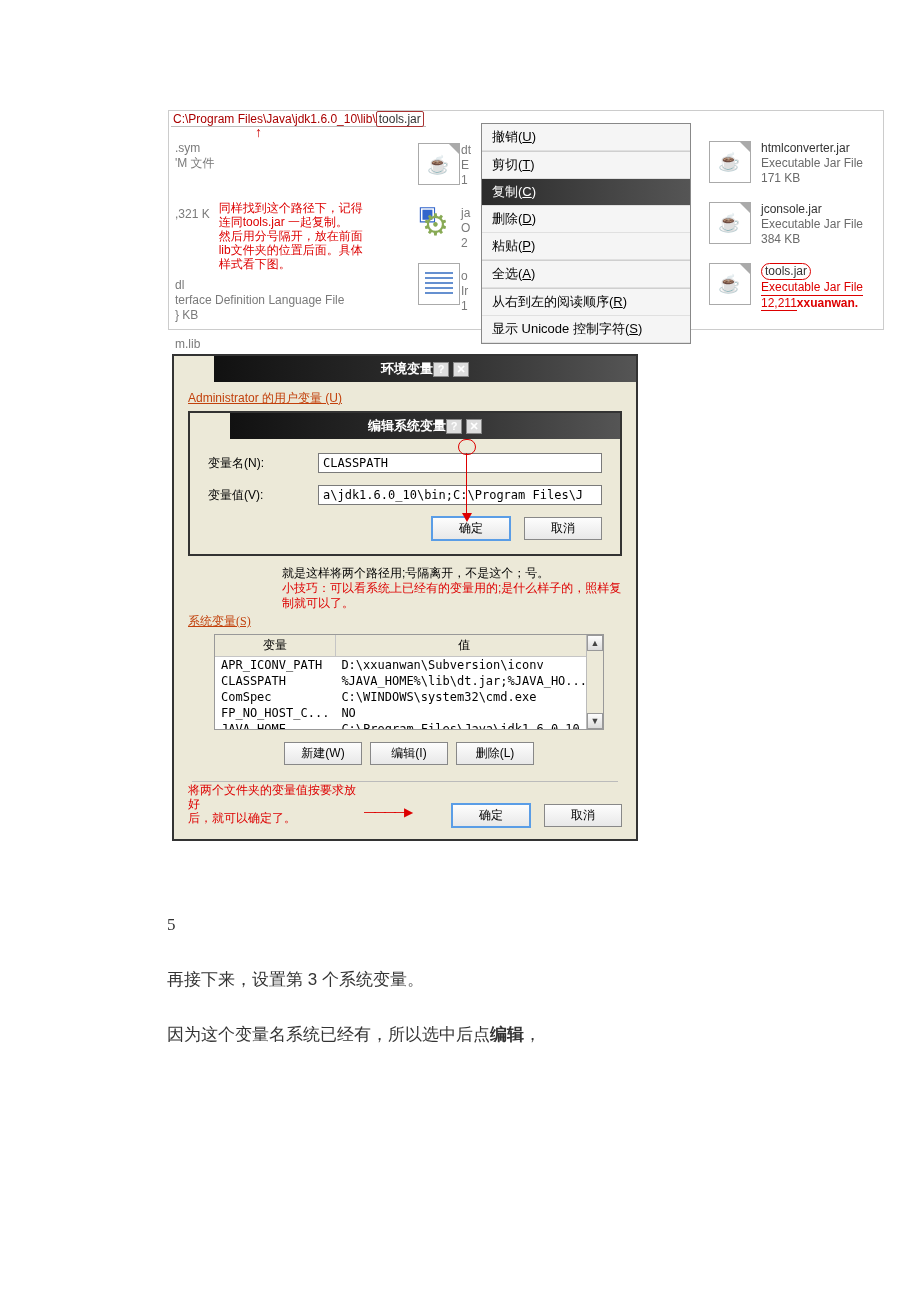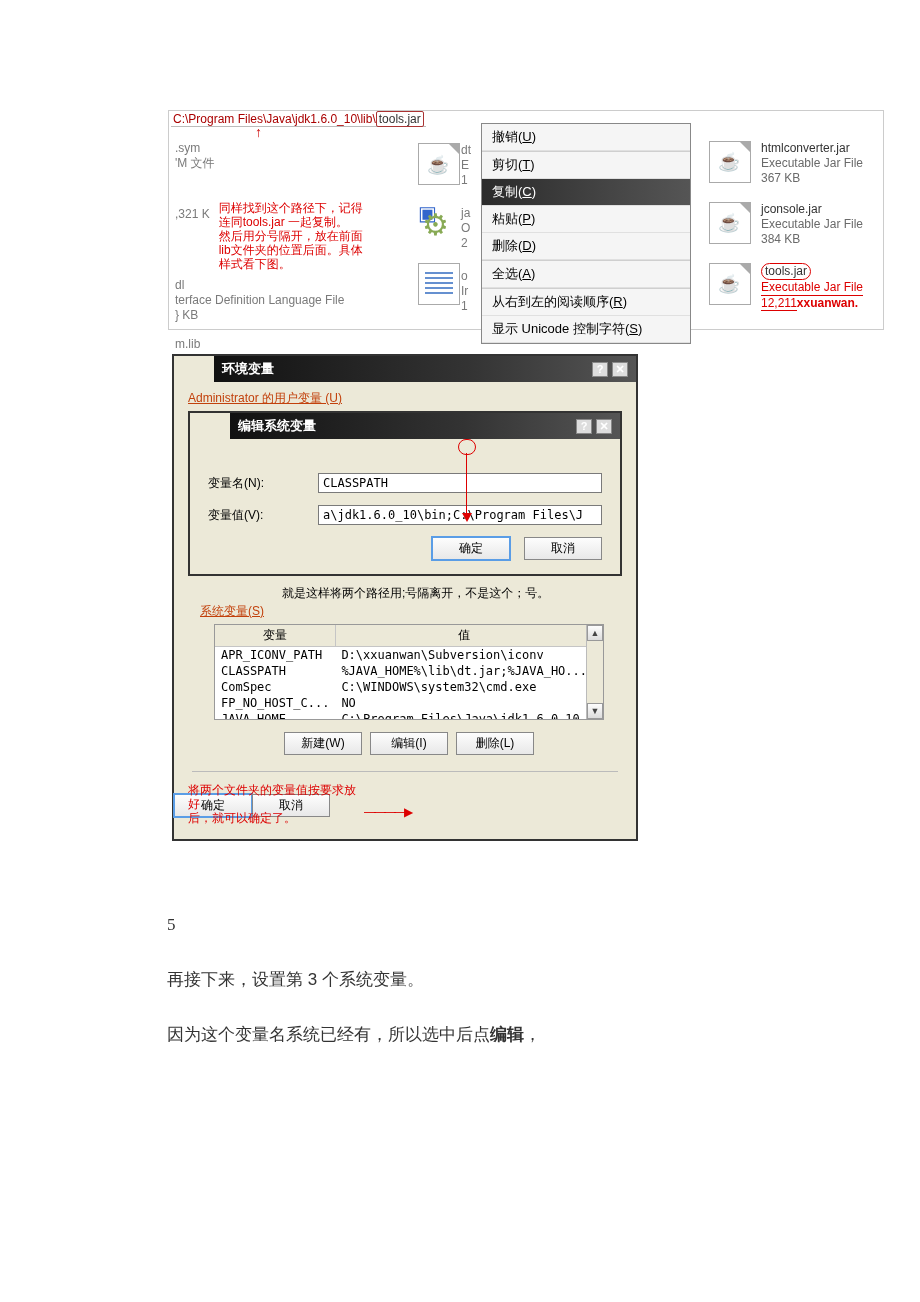--- a/index.html
+++ b/index.html
@@ -28,45 +28,45 @@
   .ctx-item.sep { height:1px; padding:0; background:#cfcfcf; border:none; }
   .ctx-item.hl { background:linear-gradient(90deg,#2b2b2b,#555); color:#fff; }
   .right-files { position:absolute; left:540px; top:30px; font-size:12px; color:#6a6a6a; line-height:15px; }
   .rf-row { display:flex; gap:10px; margin-bottom:16px; align-items:flex-start; }
   .rf-text .fn { color:#333; }
   .circ { border:1.5px solid #d00; border-radius:12px; padding:0 3px; display:inline-block; }
   .red-und { color:#d00; border-bottom:1px solid #d00; }
 
   .shot2 { margin: 24px 0 0 172px; width:466px; position:relative; }
   .dlg { border:2px solid #333; background:#ece9d8; font-family: SimSun, Tahoma, sans-serif; font-size:12px; }
-  .dlg-title { background:linear-gradient(90deg,#111,#333 60%,#555); color:#fff; padding:4px 8px; font-size:13px; font-weight:bold; display:flex; justify-content:space-between; align-items:center;margin-left:40px; }
+  .dlg-title { background:linear-gradient(90deg,#111,#333 60%,#555); color:#fff; padding:4px 8px; font-size:13px; font-weight:bold; display:flex; justify-content:center; align-items:center;margin-left:40px; }
   .dlg-title .btns { display:flex; gap:4px; }
   .tb { width:16px; height:15px; background:#ddd; border:1px solid #888; font-size:11px; text-align:center; line-height:13px; cursor:default; }
   .dlg-body { padding:8px 14px 12px 14px; }
   .link-style { color:#c2410c; text-decoration:underline; font-size:12px; }
   .inner-dlg { border:2px solid #333; margin:4px 0 0 0; }
-  .inner-body { padding:34px 18px 14px 18px; background:#ece9d8; }
+  .inner-body { padding:14px 18px 14px 18px; background:#ece9d8; }
   .frow { display:flex; align-items:center; margin-bottom:12px; gap:14px; }
   .frow .lab { width:96px; }
   .frow input { flex:1; border:1px solid #7a7a7a; padding:2px 4px; height:20px; font-family:SimSun,monospace; font-size:12px; background:#fff; }
   .btn-row { display:flex; gap:14px; justify-content:flex-end; }
   .xp-btn { border:1px solid #888; background:linear-gradient(#fdfdfd,#e8e8e8); height:23px; min-width:78px; font-size:12px; cursor:pointer; padding:0 8px; }
   .xp-btn.def { outline:2px solid #5a9de6; outline-offset:-1px; }
   .anno1 { color:#d00; font-size:12px; margin:10px 0 2px 94px; line-height:15px; }
   .anno1 .blk { color:#000; }
   .listbox { margin:4px 18px 0 26px; border:1px solid #999; background:#fff; height:96px; overflow:hidden; position:relative; }
   .listbox table { width:calc(100% - 18px); border-collapse:collapse; font-family:SimSun,monospace; font-size:12px; }
   .listbox th { background:#ece9d8; border-right:1px solid #c5c5c5; border-bottom:1px solid #c5c5c5; text-align:center; padding:2px 6px; font-weight:normal; }
   .listbox td { padding:1px 6px; white-space:nowrap; }
   .sb { position:absolute; right:0; top:0; bottom:0; width:17px; background:#ece9d8; border-left:1px solid #bbb; }
   .sb .up,.sb .dn { height:16px; background:linear-gradient(#fdfdfd,#dcdcdc); border:1px solid #999; font-size:9px; text-align:center; line-height:14px; color:#444;}
   .sb .tk { position:absolute; top:17px; bottom:17px; left:1px; right:1px; }
   .buttons3 { display:flex; gap:8px; justify-content:center; margin:12px 18px 0 26px; }
   .divider { height:1px; background:#bbb; margin:16px 4px 10px 4px; }
-  .bottom-row { display:flex; gap:0; padding:0 14px 22px 0; position:relative; }
+  .bottom-row { display:flex; justify-content:flex-end; gap:14px; padding:0 14px 12px 0; position:relative; }
   .bottom-note { position:absolute; left:14px; bottom:14px; color:#d00; font-size:12px; line-height:14px; width:176px; }
   .red-arrow-r { position:absolute; left:190px; bottom:20px; color:#d00; letter-spacing:-2px; }
   .red-arrow-v { position:absolute; left:276px; top:0; width:0; height:0; }
   .red-arrow-v .line { position:absolute; left:0; top:40px; width:1px; height:64px; background:#d00; }
   .red-arrow-v .head { position:absolute; left:-4px; top:100px; width:0; height:0; border-left:5px solid transparent;border-right:5px solid transparent;border-top:9px solid #d00; }
   .red-arrow-v .ring { position:absolute; left:-8px; top:26px; width:18px; height:16px; border:1.5px solid #d00; border-radius:9px; }
 
   .article { margin:70px 0 0 167px; width:600px; font-size:17px; color:#333; line-height:1.6; }
   .article p { margin:28px 0; }
   .article .num { font-family:"Times New Roman", serif; }
@@ -131,45 +131,45 @@
           <span><span>撤销</span>(<span class="k">U</span>)</span>
         </div>
       <div class="ctx-item sep"></div>
       <div class="ctx-item">
           <span><span>剪切</span>(<span class="k">T</span>)</span>
         </div>
       <div class="ctx-item hl">
           <span><span>复制</span>(<span class="k">C</span>)</span>
         </div>
       <div class="ctx-item">
+          <span><span>删除</span>(<span class="k">D</span>)</span>
+        </div>
+      <div class="ctx-item">
           <span><span>粘贴</span>(<span class="k">P</span>)</span>
-        </div>
-      <div class="ctx-item">
-          <span><span>删除</span>(<span class="k">D</span>)</span>
         </div>
       <div class="ctx-item sep"></div>
       <div class="ctx-item">
           <span><span>全选</span>(<span class="k">A</span>)</span>
         </div>
       <div class="ctx-item sep"></div>
       <div class="ctx-item">
           <span><span>从右到左的阅读顺序</span>(<span class="k">R</span>)</span>
         </div>
       <div class="ctx-item">
           <span><span>显示 Unicode 控制字符</span>(<span class="k">S</span>)</span>
         </div>
     </div>
 
     <div class="right-files">
       <div class="rf-row">
         <span class="jar-icon"></span>
         <div class="rf-text">
           <div class="fn">htmlconverter.jar</div>
           <div>Executable Jar File</div>
-          <div>367 KB</div>
+          <div>171 KB</div>
         </div>
       </div>
       <div class="rf-row">
         <span class="jar-icon"></span>
         <div class="rf-text">
           <div class="fn">jconsole.jar</div>
           <div>Executable Jar File</div>
           <div>384 KB</div>
         </div>
       </div>
@@ -220,22 +220,23 @@
           </div>
           <div class="red-arrow-v">
             <div class="ring"></div>
               <div class="line"></div>
               <div class="head"></div>
           </div>
         </div>
 
         <div class="anno1">
           <span class="blk">就是这样将两个路径用;号隔离开，不是这个；号。</span><br>
-        </div>
-        <div class="link-style" style="margin-left:12px;">系统变量(S)</div>
+          <span>小技巧：可以看系统上已经有的变量用的;是什么样子的，照样复制就可以了。</span>
+        </div>
+        <div class="link-style" style="font-family:Liberation Serif, serif;">系统变量(S)</div>
 
         <div class="listbox">
           <table>
             <tbody>
                 <tr>
                   <th>变量</th>
                   <th>值</th>
                 </tr>
             <tr>
                   <td>APR_ICONV_PATH</td>

